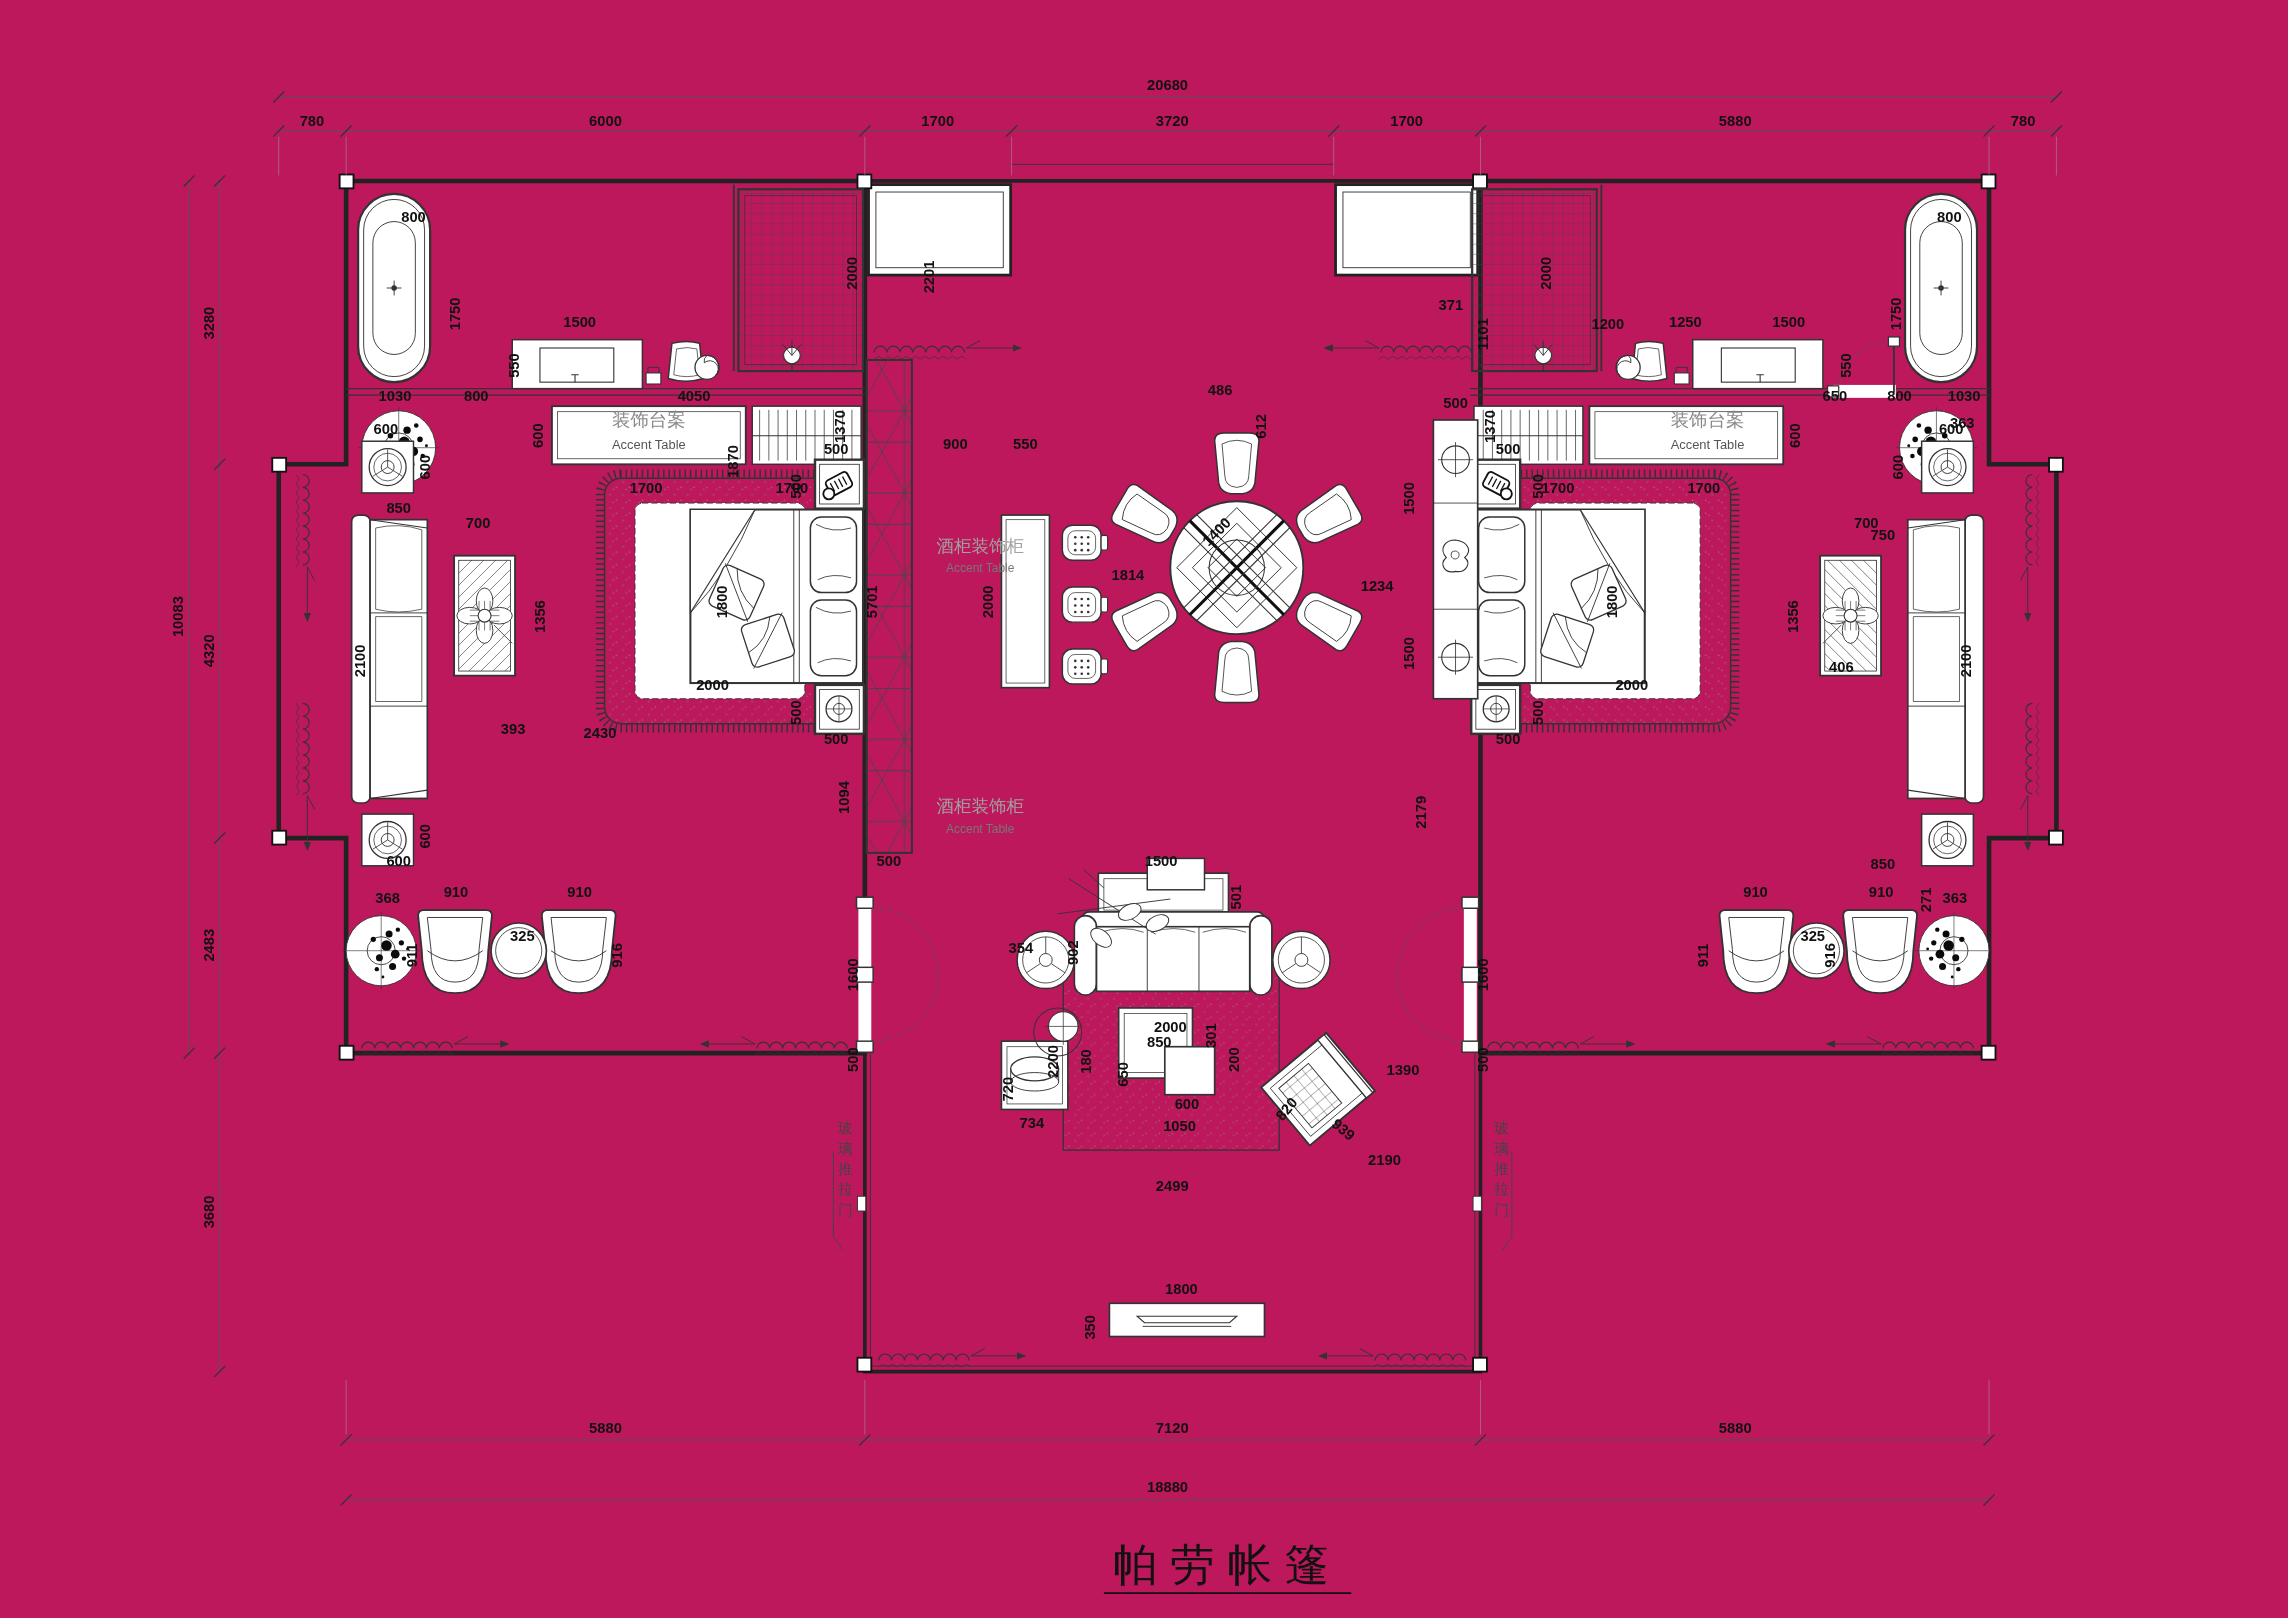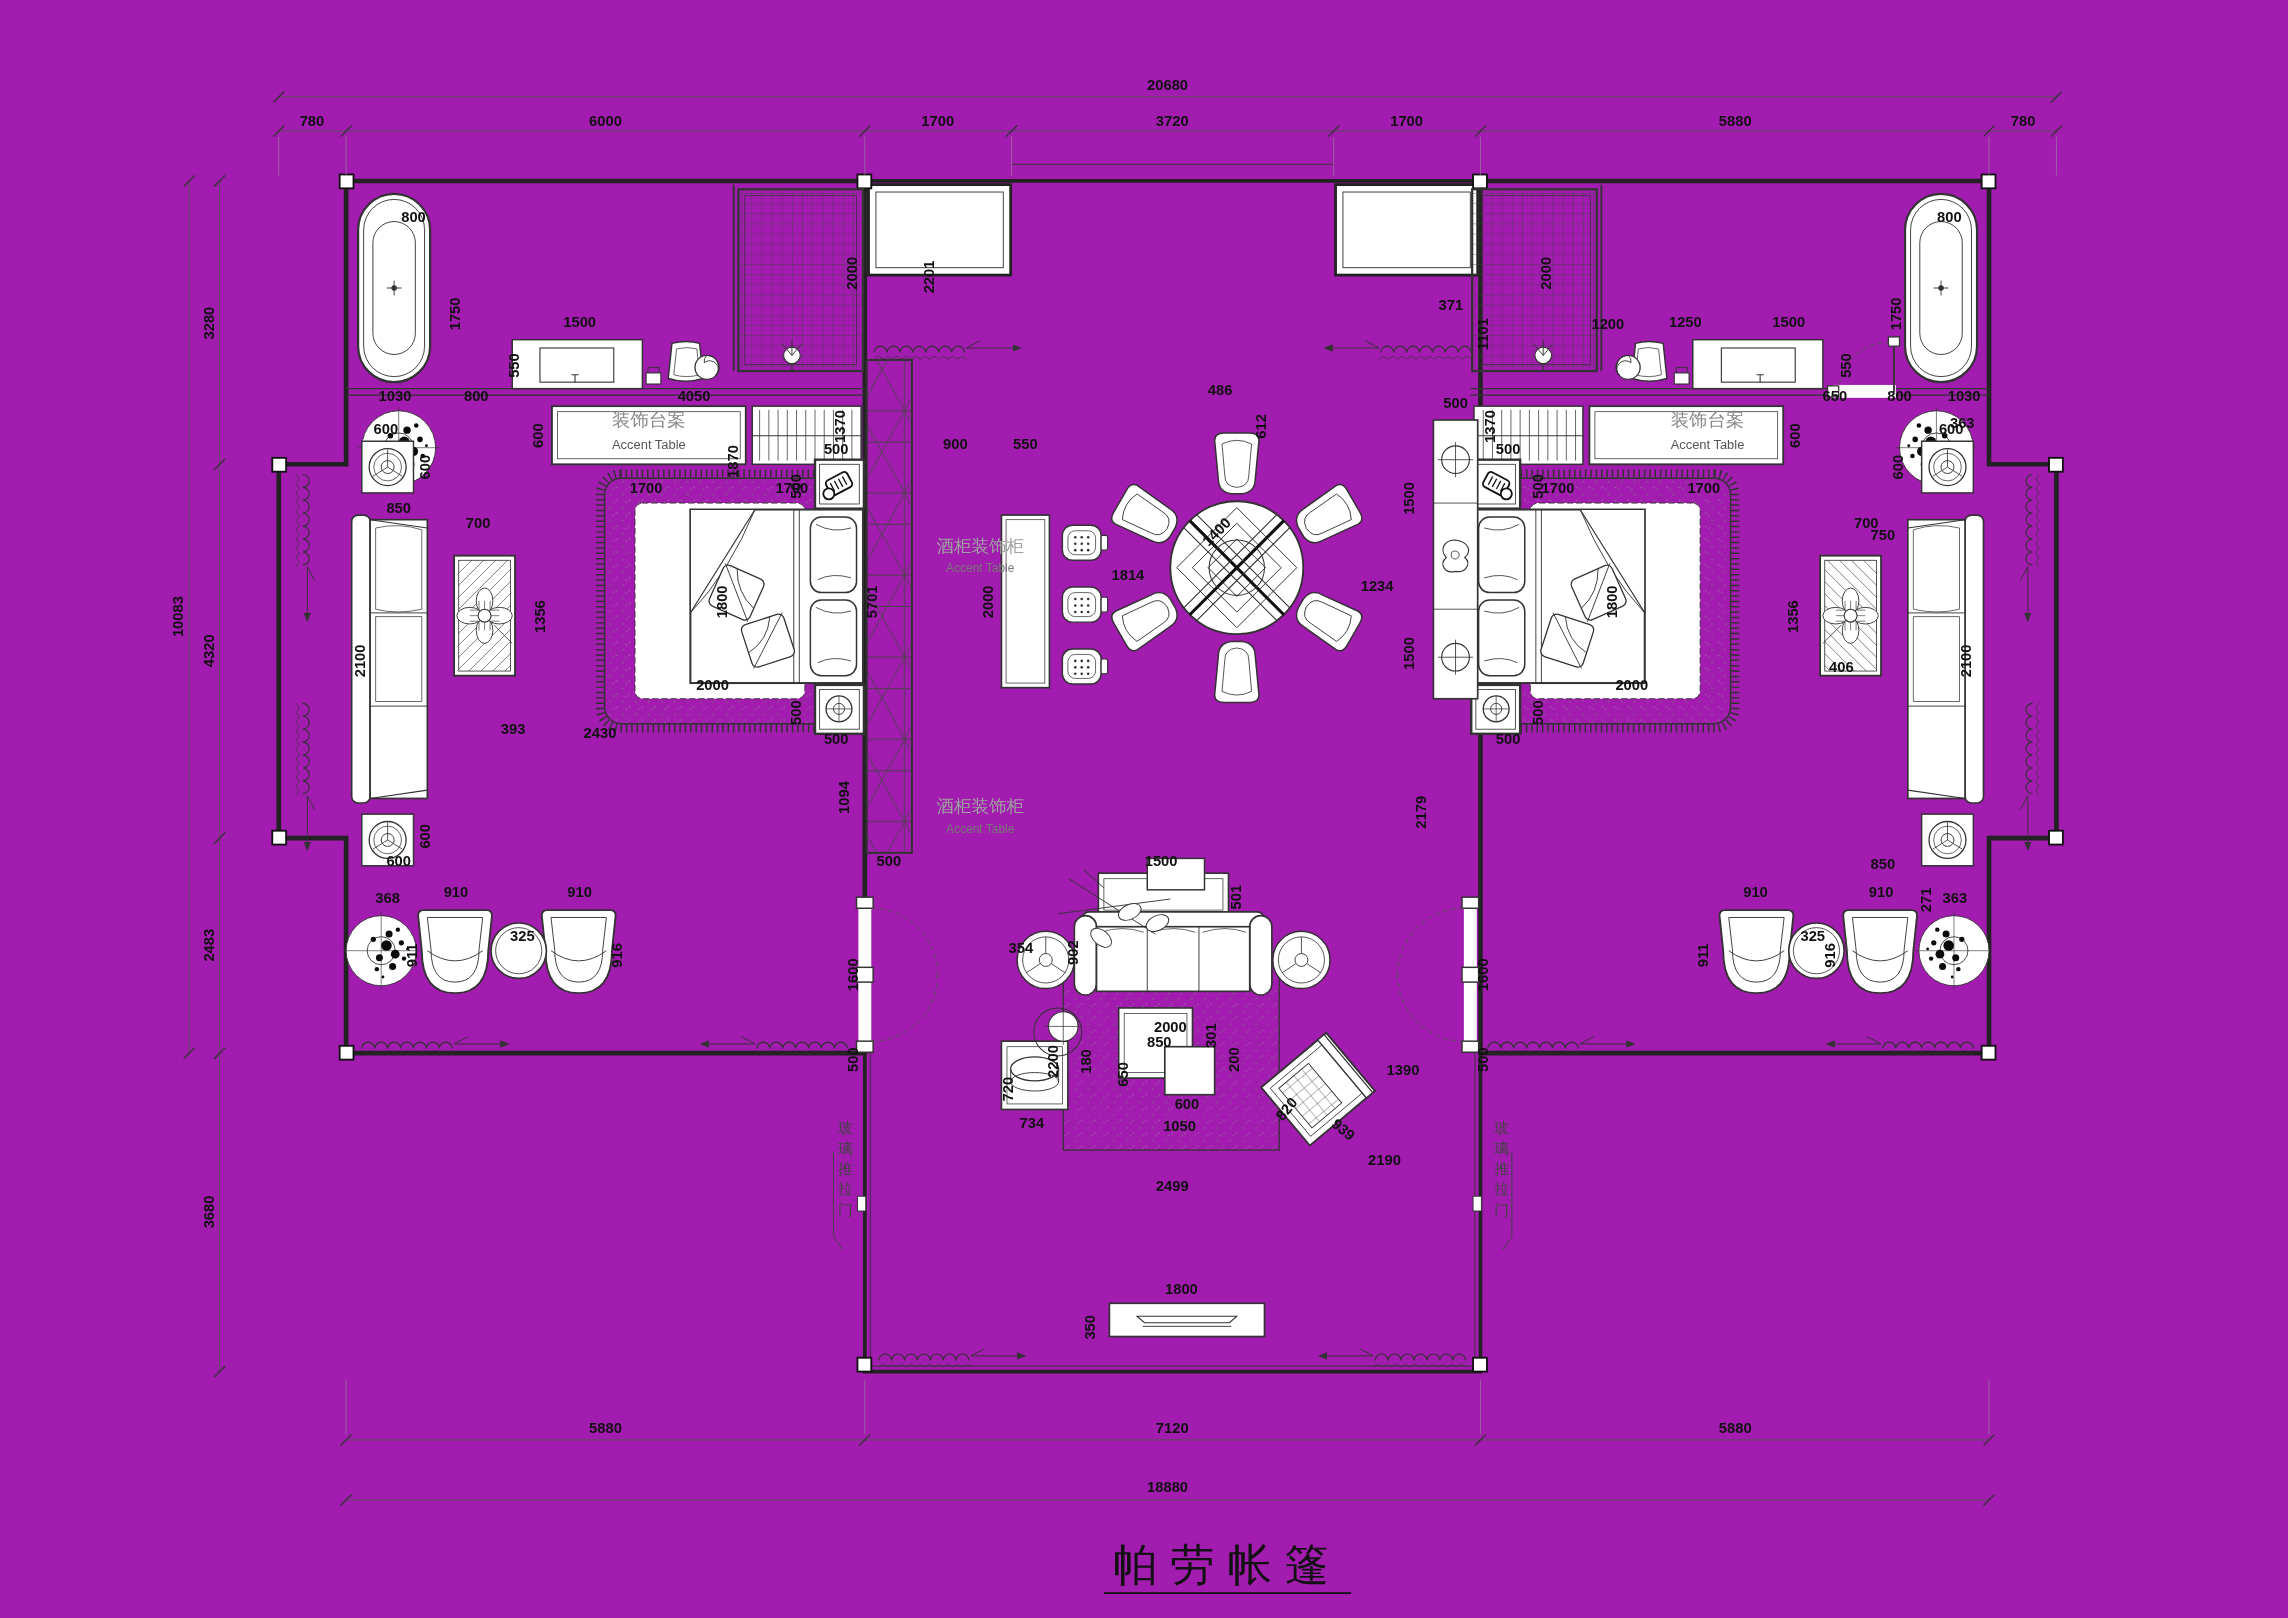--- a/index.html
+++ b/index.html
@@ -1,16 +1,16 @@
 <!DOCTYPE html>
 <html style="font-size:14.8px"><head>
 <meta charset="utf-8">
 <style>
   html,body{margin:0;padding:0;background:#ffffff;}
-  .sheet{width:2289px;height:1619px;position:relative;background:#a21caf;overflow:hidden;}
+  .sheet{width:2289px;height:1619px;position:relative;background:#be185d;overflow:hidden;}
   svg{position:absolute;left:0;top:0;}
   svg text{font-family:"Liberation Sans",sans-serif;}
   .dim-txt{font-weight:700;fill:#111;}
   .lbl-txt{font-family:"Liberation Sans",sans-serif;}
   .title-txt{font-family:"DejaVu Serif",serif;letter-spacing:14px;fill:#111;}
   .wall{stroke:#222;fill:none;}
   .thin{stroke:#333;fill:none;}
   .dimline{stroke:#555;stroke-width:1;fill:none;}
   .ext{stroke:#999;stroke-width:0.6;}
 </style>

